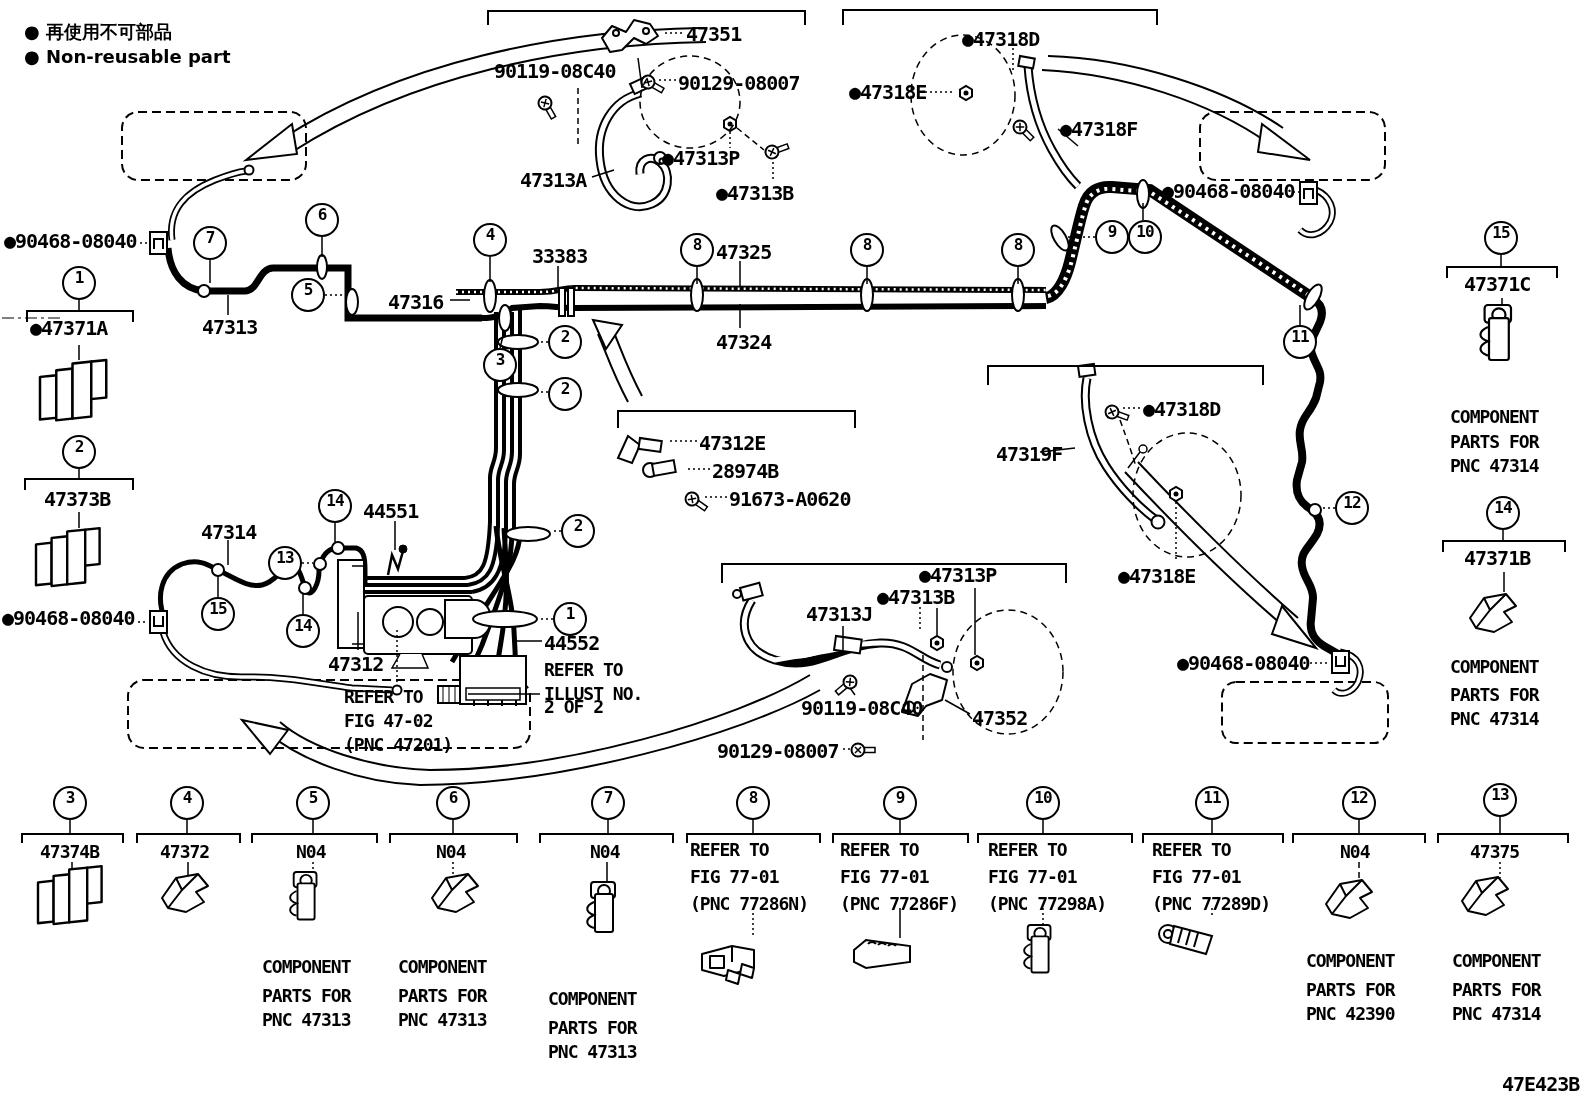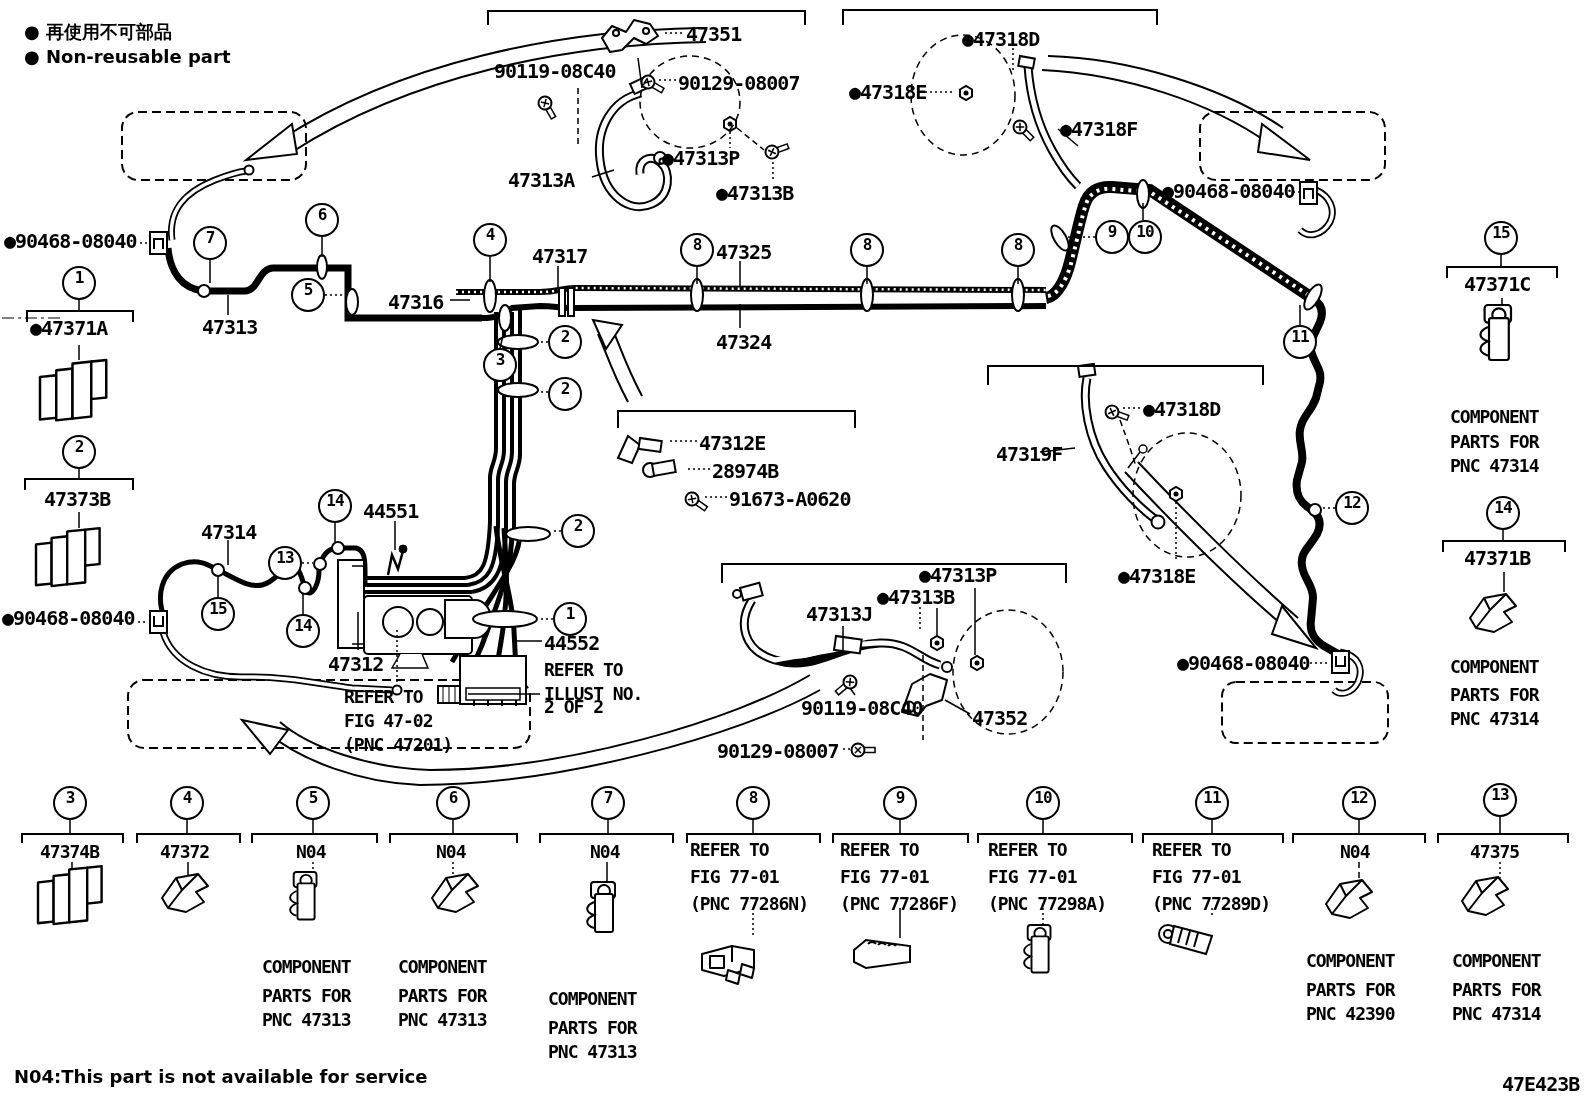--- a/index.html
+++ b/index.html
@@ -305,33 +305,33 @@
   </g>
 </svg>
 
 <div class="lbl jp" style="left:24px;top:20px">● 再使用不可部品</div>
 <div class="lbl jp" style="left:24px;top:46px">● Non-reusable part</div>
 
 <div class="lbl" style="left:686px;top:22px">47351</div>
 <div class="lbl" style="left:494px;top:59px">90119-08C40</div>
 <div class="lbl" style="left:678px;top:71px">90129-08007</div>
 <div class="lbl" style="left:662px;top:146px">●47313P</div>
-<div class="lbl" style="left:508px;top:168px">47313A</div>
+<div class="lbl" style="left:520px;top:168px">47313A</div>
 <div class="lbl" style="left:716px;top:181px">●47313B</div>
 <div class="lbl" style="left:962px;top:27px">●47318D</div>
 <div class="lbl" style="left:849px;top:80px">●47318E</div>
 <div class="lbl" style="left:1060px;top:117px">●47318F</div>
 <div class="lbl" style="left:1162px;top:179px">●90468-08040</div>
 <div class="lbl" style="left:4px;top:229px">●90468-08040</div>
 <div class="lbl" style="left:30px;top:316px">●47371A</div>
 <div class="lbl" style="left:44px;top:487px">47373B</div>
 <div class="lbl" style="left:2px;top:606px">●90468-08040</div>
 <div class="lbl" style="left:202px;top:315px">47313</div>
 <div class="lbl" style="left:388px;top:290px">47316</div>
-<div class="lbl" style="left:532px;top:244px">47317</div>
+<div class="lbl" style="left:532px;top:244px">33383</div>
 <div class="lbl" style="left:716px;top:240px">47325</div>
 <div class="lbl" style="left:716px;top:330px">47324</div>
 <div class="lbl" style="left:201px;top:520px">47314</div>
 <div class="lbl" style="left:363px;top:499px">44551</div>
 <div class="lbl" style="left:328px;top:652px">47312</div>
 <div class="lbl md" style="left:344px;top:686px">REFER TO</div>
 <div class="lbl md" style="left:344px;top:710px">FIG 47-02</div>
 <div class="lbl md" style="left:344px;top:734px">(PNC 47201)</div>
 <div class="lbl" style="left:544px;top:631px">44552</div>
 <div class="lbl md" style="left:544px;top:659px">REFER TO</div>
@@ -390,21 +390,20 @@
 <div class="lbl md" style="left:548px;top:988px">COMPONENT</div>
 <div class="lbl md" style="left:548px;top:1017px">PARTS FOR</div>
 <div class="lbl md" style="left:548px;top:1041px">PNC 47313</div>
 <div class="lbl md" style="left:1306px;top:950px">COMPONENT</div>
 <div class="lbl md" style="left:1306px;top:979px">PARTS FOR</div>
 <div class="lbl md" style="left:1306px;top:1003px">PNC 42390</div>
 <div class="lbl md" style="left:1452px;top:950px">COMPONENT</div>
 <div class="lbl md" style="left:1452px;top:979px">PARTS FOR</div>
 <div class="lbl md" style="left:1452px;top:1003px">PNC 47314</div>
 
-<div class="lbl jp" style="left:14px;top:1066px">N04:This part is not available for service</div>
 <div class="lbl" style="left:1502px;top:1072px">47E423B</div>
 
 <div class="co" style="left:62px;top:266px">1</div>
 <div class="co" style="left:62px;top:435px">2</div>
 <div class="co" style="left:193px;top:226px">7</div>
 <div class="co" style="left:305px;top:203px">6</div>
 <div class="co" style="left:291px;top:278px">5</div>
 <div class="co" style="left:473px;top:223px">4</div>
 <div class="co" style="left:483px;top:348px">3</div>
 <div class="co" style="left:548px;top:325px">2</div>

